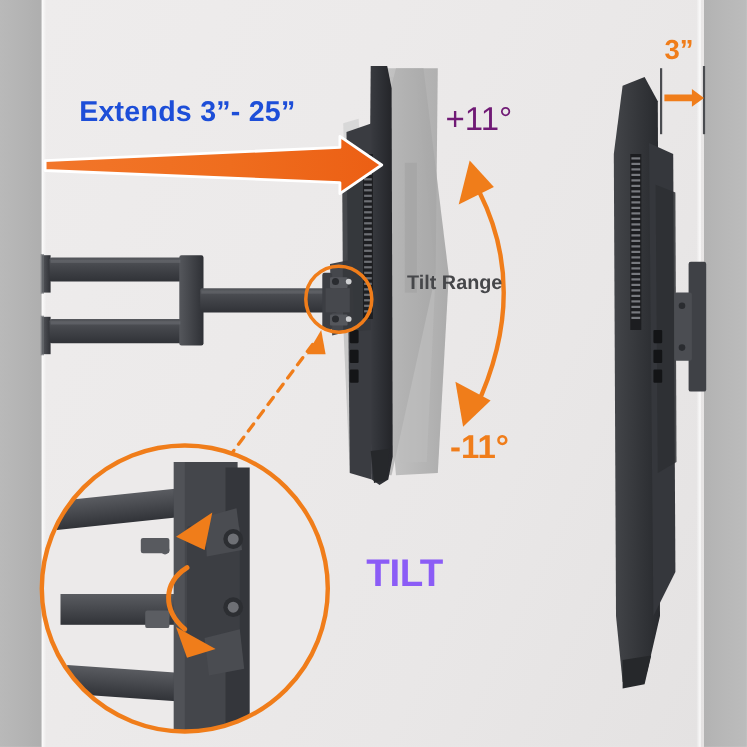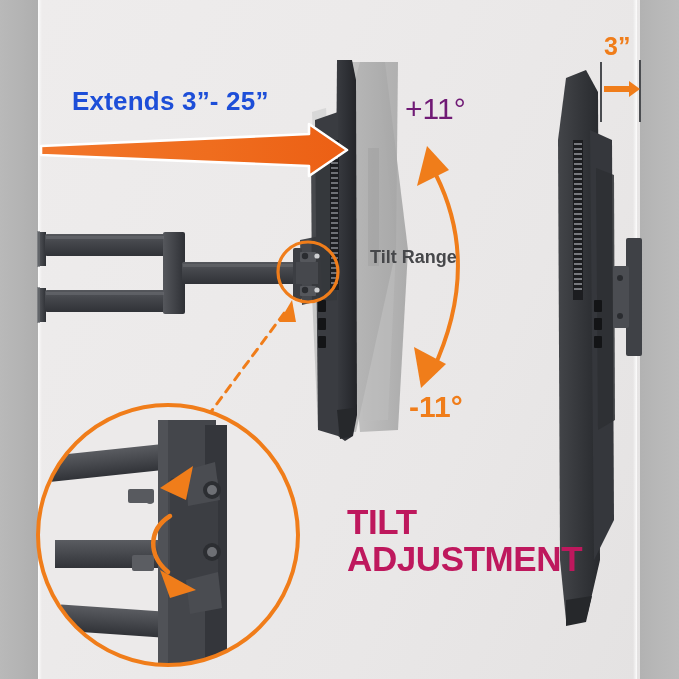--- a/index.html
+++ b/index.html
@@ -81,22 +81,22 @@
     color: #46474a;
   }
   #gap-label {
     left: 604px; top: 34px;
     font-size: 25px;
     font-weight: bold;
     color: #f07d1a;
   }
   #headline {
     position: absolute;
-    left: 347px; top: 503px;
-    color: #be185d;
+    left: 333px; top: 503px;
+    color: #8b5cf6;
     font-size: 35px;
     font-weight: bold;
     line-height: 1.06;
     letter-spacing: -0.4px;
     user-select: none;
   }
   #headline div { white-space: nowrap; }
 </style>
 </head>
 <body>
@@ -368,16 +368,15 @@
   <div class="lbl" id="plus-deg-label">+11°</div>
 
   <div class="lbl" id="minus-deg-label">-11°</div>
 
   <div class="lbl" id="tilt-range-label">Tilt Range</div>
 
   <div class="lbl" id="gap-label">3”</div>
 
   <div id="headline">
     <div>TILT</div>
-    <div>ADJUSTMENT</div>
   </div>
 
 </div>
 
 </body></html>

